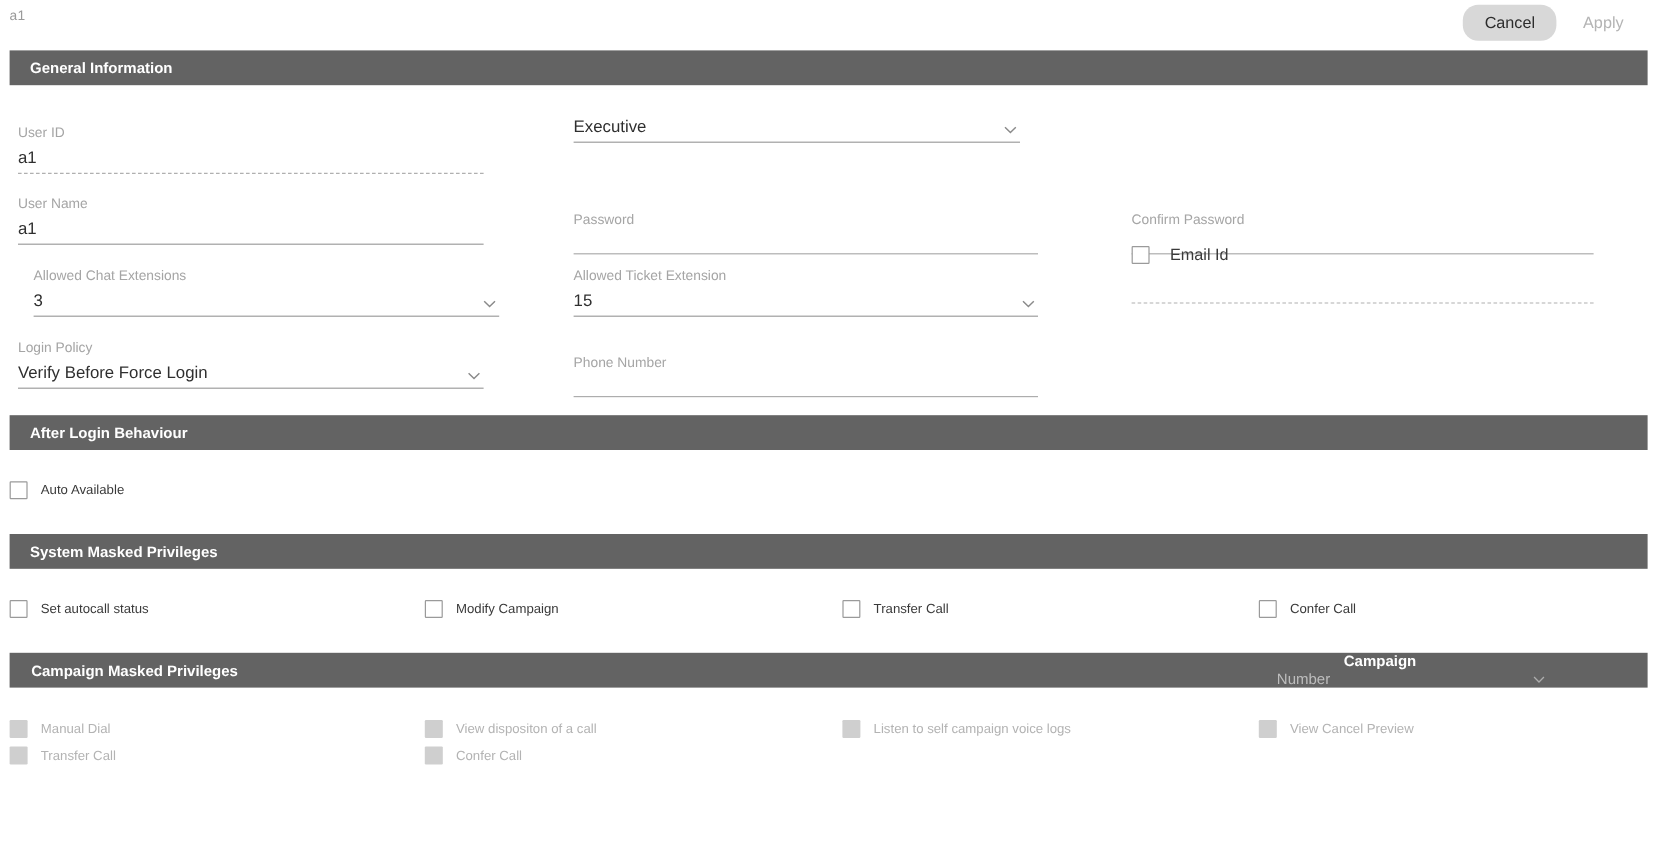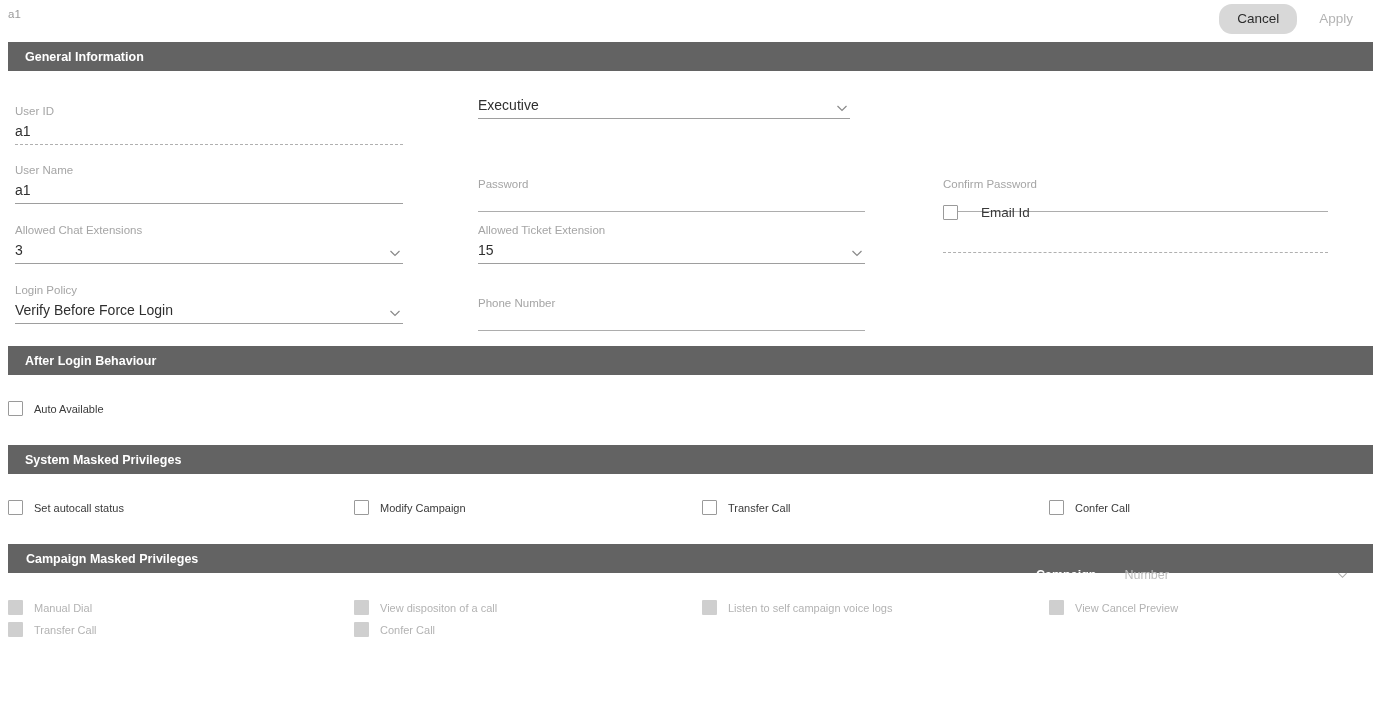--- a/index.html
+++ b/index.html
@@ -42,22 +42,22 @@
     position:absolute; left:8px; width:1365px; height:29px;
     background:#636363; color:#ffffff;
     font-size:12.5px; font-weight:bold;
     display:flex; align-items:center;
   }
   .section-bar .bar-title { padding-left:17px; }
   .section-bar.indented .bar-title { padding-left:18px; }
 
   
   .bar-campaign {
-    position:absolute; left:1028px; top:16px; height:29px;
-    display:flex; align-items:center;
+    position:absolute; left:1028px; top:0; height:29px;
+    display:flex; align-items:center;flex-direction:column;
   }
   .bar-campaign-label {
     font-size:12.5px; font-weight:bold; color:#ffffff;
   }
   .bar-campaign-select {
     position:relative;
     margin-left:28px; width:200px; height:29px;
     display:flex; align-items:center;
   }
   .bar-campaign-value {
@@ -105,21 +105,21 @@
     border:1px solid #9a9a9a; background:#ffffff;
     border-radius:1px;
   }
   .cbox.disabled {
     border:none; background:#cfcfcf;
   }
   .cblabel {
     margin-left:11px; font-size:11px; color:#3a3a3a; white-space:nowrap;
   }
   .cblabel.disabled { color:#b3b3b3; }
-  .cbrow.email .cblabel { margin-left:23px; font-size:13.5px; }
+  .cbrow.email .cblabel { margin-left:17px; font-size:13.5px; }
 </style>
 </head>
 <body>
 
 <div class="page">
 
   <div class="topbar">
     <div class="topbar-title">a1</div>
     <div class="topbar-actions">
       <button class="btn btn-cancel">Cancel</button>
@@ -140,21 +140,21 @@
   </div>
 
   <div class="field" style="left:15px; top:151px; width:388px;">
     <div class="field-label">User Name</div>
     <div class="field-control">
       <div class="field-value">a1</div>
       <div class="field-underline"></div>
     </div>
   </div>
 
-  <div class="field" style="left:15px; top:211px; width:388px;">
+  <div class="field" style="left:28px; top:211px; width:388px;">
     <div class="field-label">Allowed Chat Extensions</div>
     <div class="field-control">
       <div class="field-value">3</div>
       <svg class="field-chevron" viewBox="0 0 12 12">
         <path d="M1.5 4 L6 8.5 L10.5 4" fill="none" stroke="#8a8a8a" stroke-width="1.2"></path>
       </svg>
       <div class="field-underline"></div>
     </div>
   </div>
 

